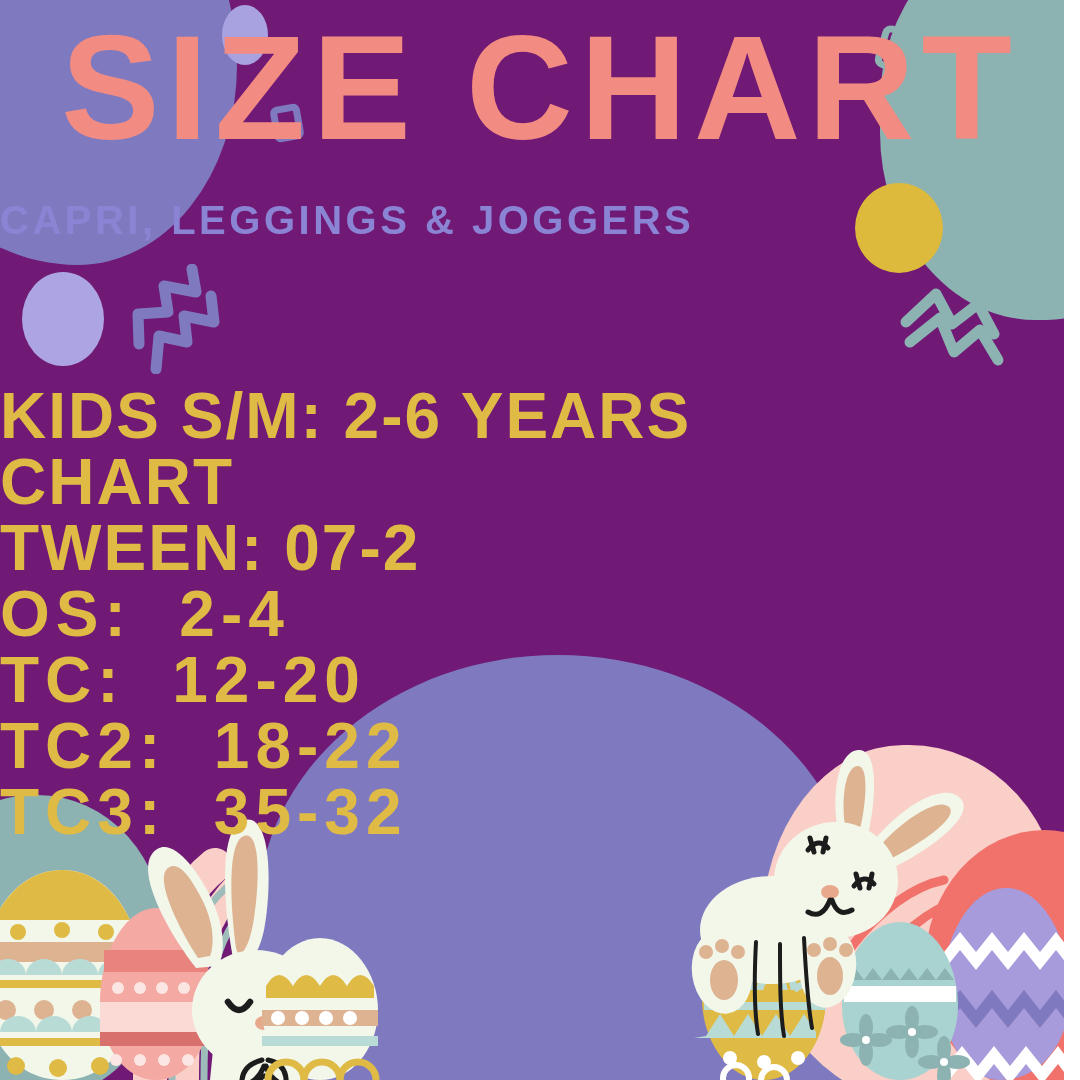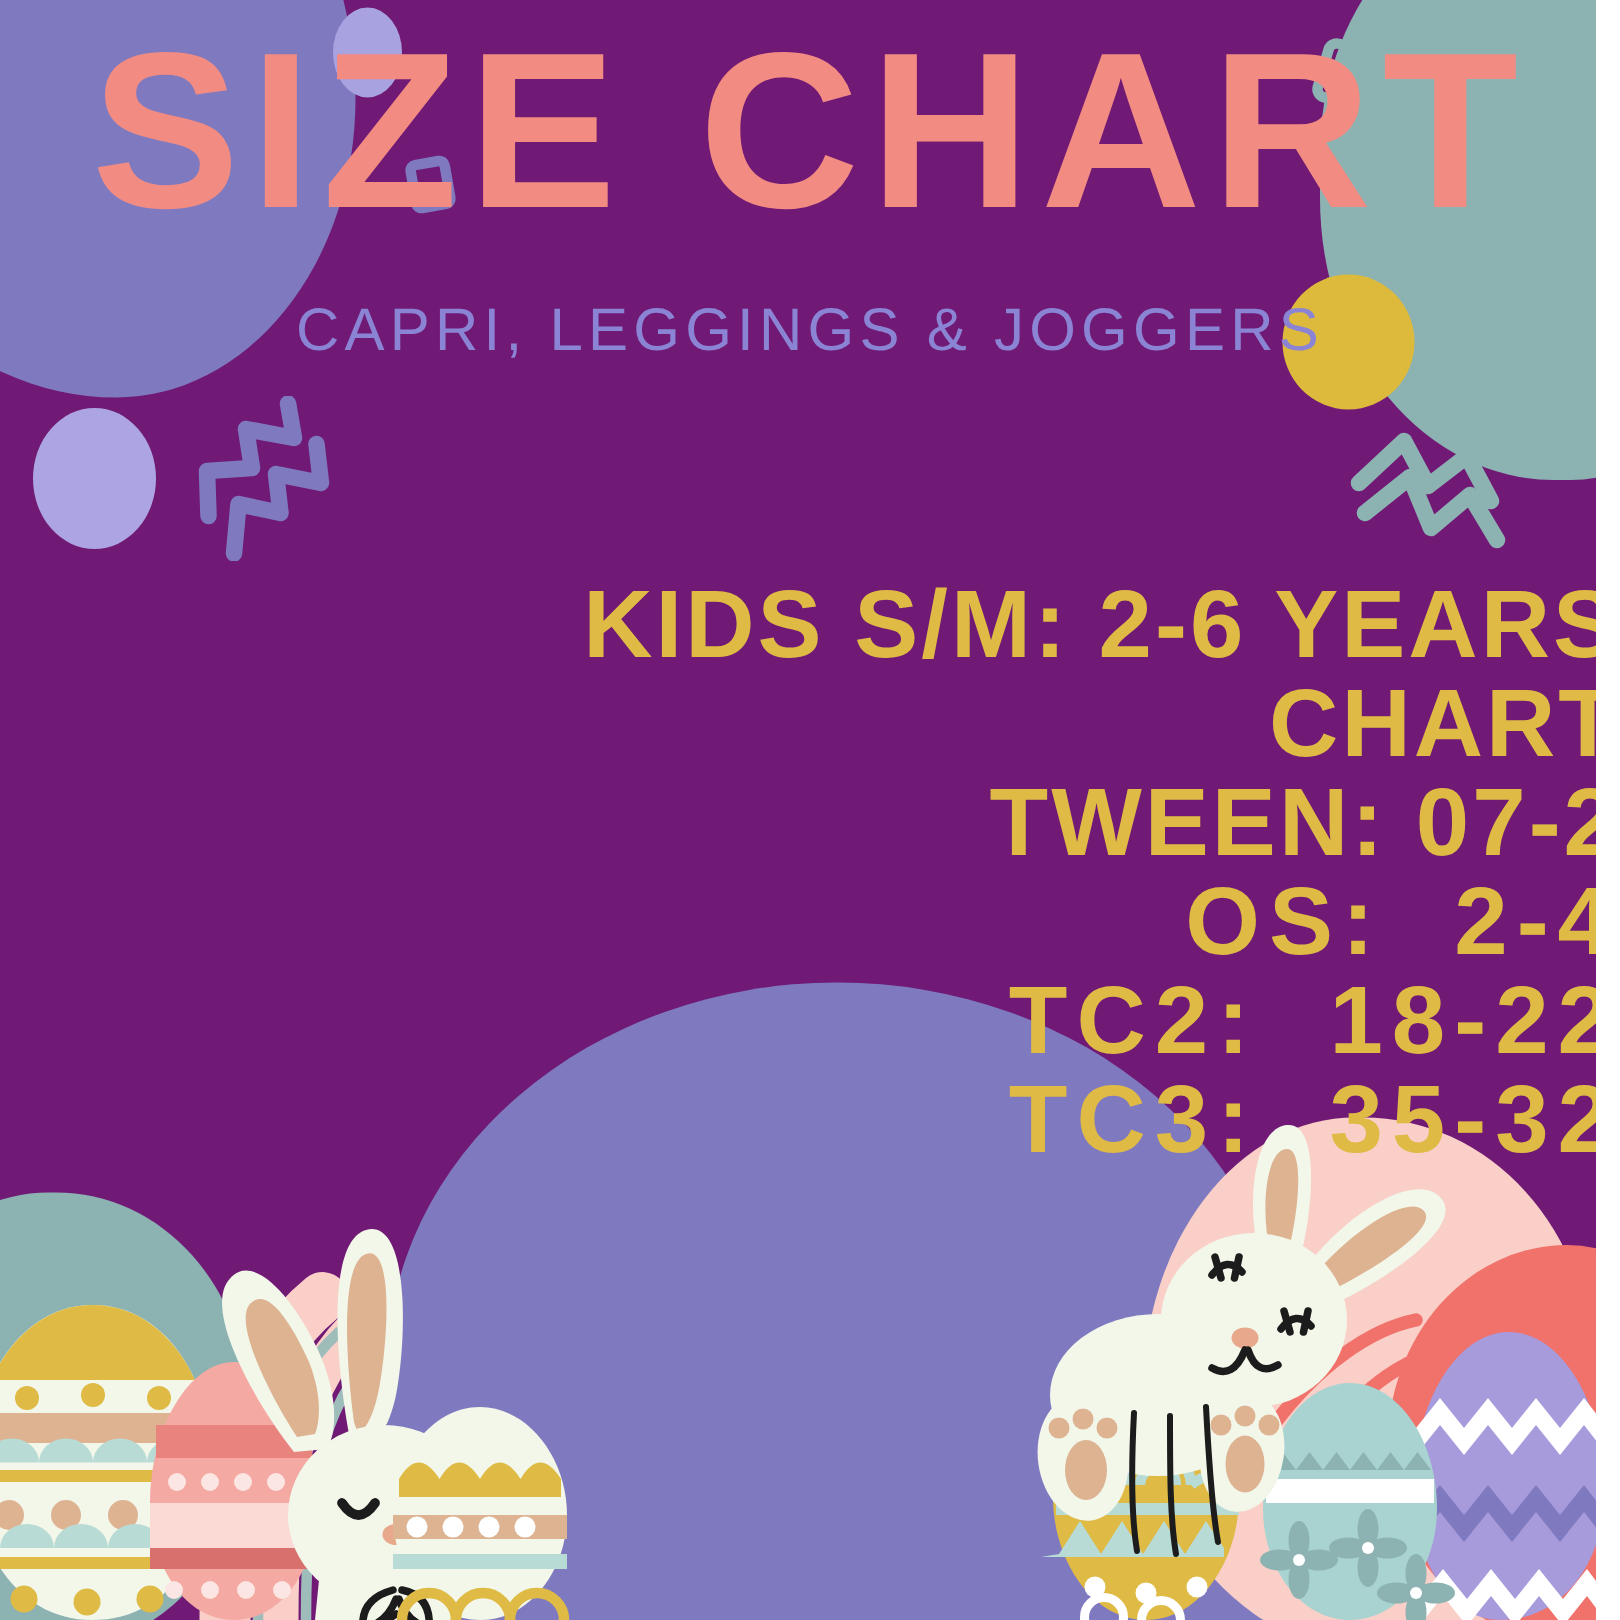--- a/index.html
+++ b/index.html
@@ -99,31 +99,31 @@
     color: #F28B82;
     font-size: 148px;
     line-height: 1;
     font-weight: 700;
     letter-spacing: 7px;
   }
   .subtitle {
     position: absolute;
     left: 0; top: 198px;
     width: 1080px;
-    text-align: center;
+    text-align: left;
     color: #8B84D4;
     font-size: 40px;
-    font-weight: 400;
+    font-weight: 700;
     letter-spacing: 3.5px;
   }
   .sizes {
     position: absolute;
     left: 0; top: 383px;
     width: 1080px;
-    text-align: right;
+    text-align: left;
     color: #DFBA45;
     font-size: 64px;
     line-height: 66px;
     font-weight: 700;
     letter-spacing: 2px;
   }
   .sizes .ln { display: block; white-space: pre-wrap; }
   .sizes .ln.spaced { letter-spacing: 6px; }
 
   
@@ -364,17 +364,18 @@
 
   <div class="title">SIZE CHART</div>
 
   <div class="subtitle">CAPRI, LEGGINGS &amp; JOGGERS</div>
 
   <div class="sizes">
     <span class="ln">KIDS S/M: 2-6 YEARS</span>
     <span class="ln">CHART</span>
     <span class="ln">TWEEN: 07-2</span>
     <span class="ln spaced">OS:  2-4</span>
+    <span class="ln spaced">TC:  12-20</span>
     <span class="ln spaced">TC2:  18-22</span>
     <span class="ln spaced">TC3:  35-32</span>
   </div>
 
 </div>
 
 </body></html>

